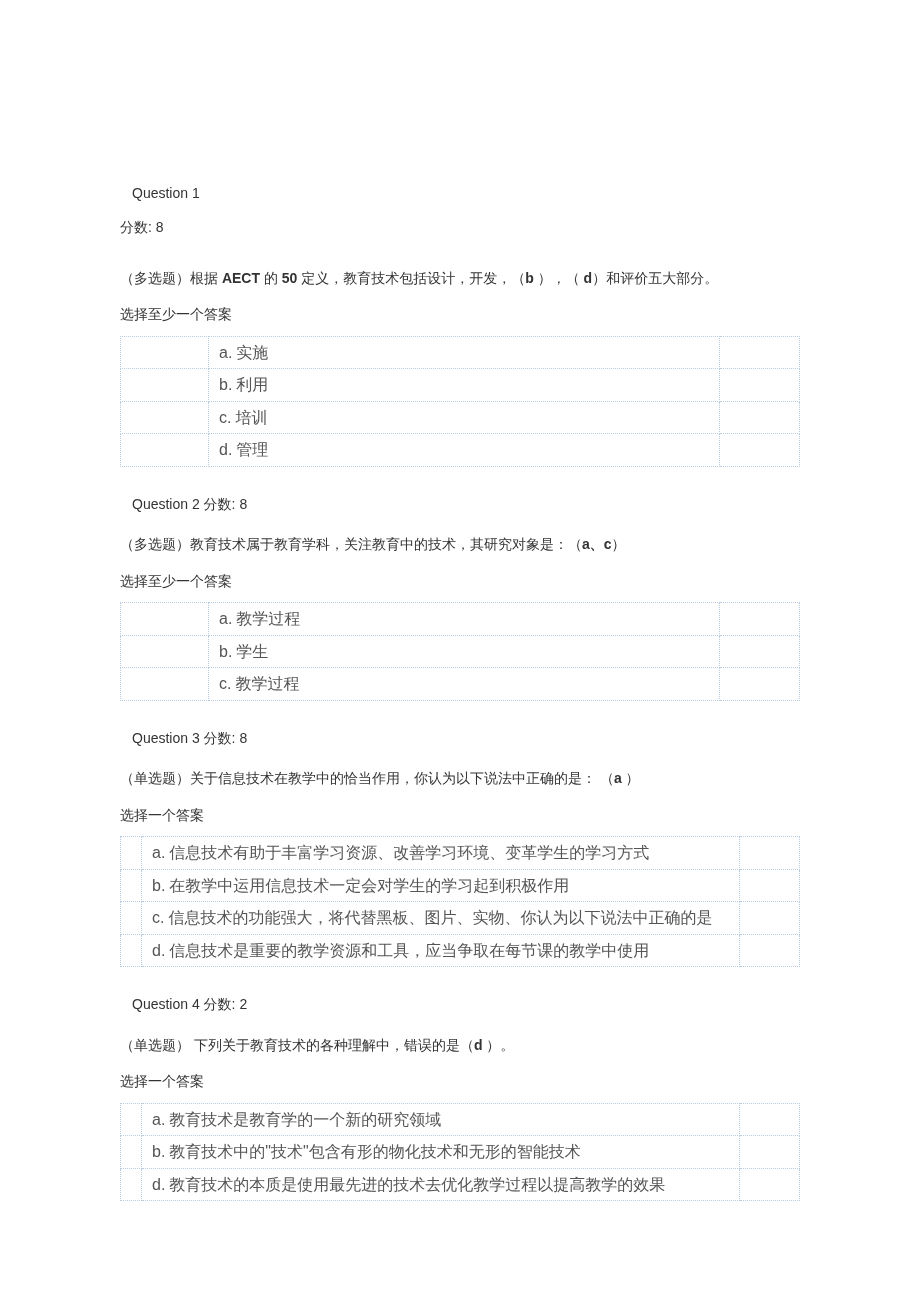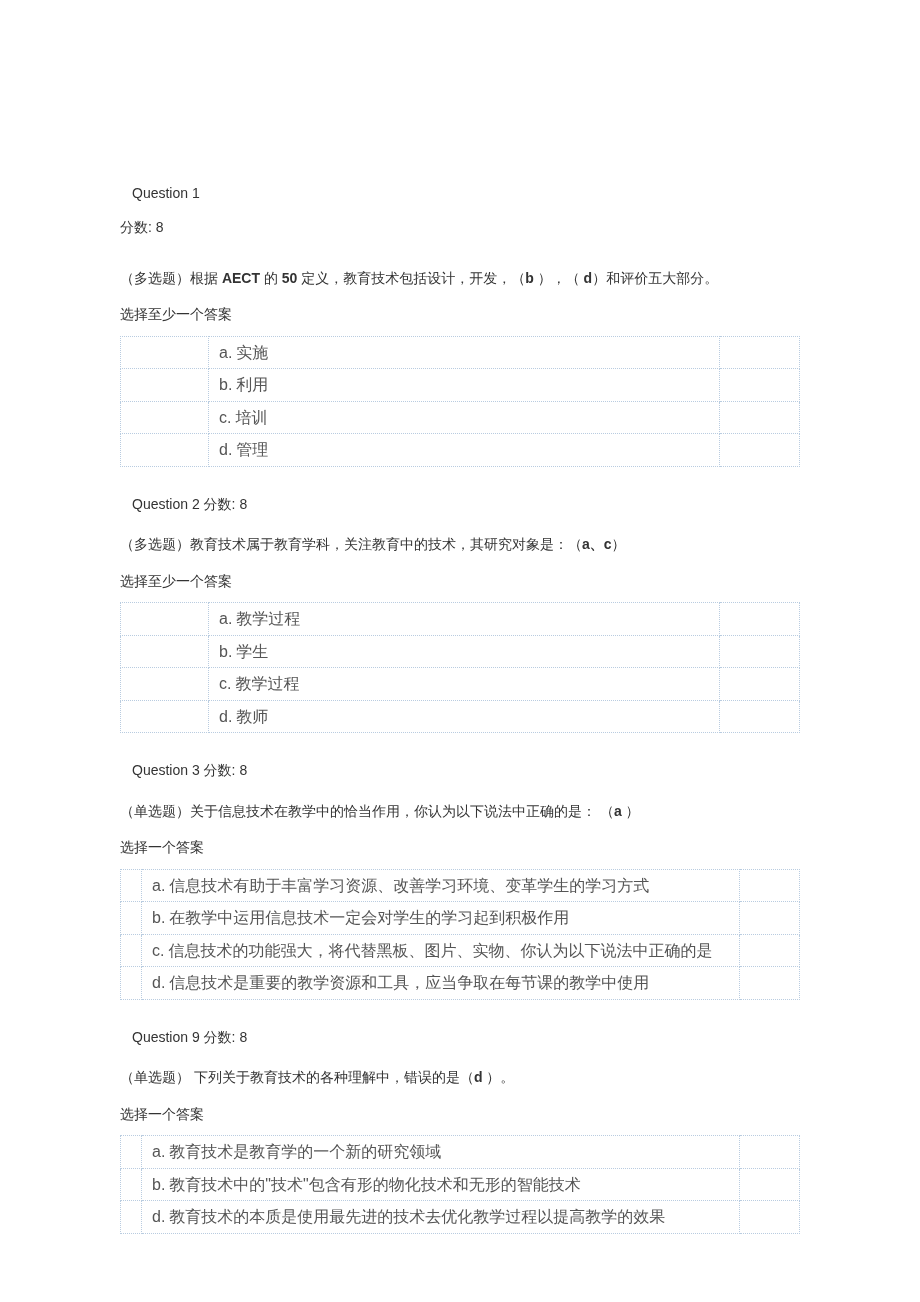--- a/index.html
+++ b/index.html
@@ -93,25 +93,20 @@
   <tr>
         <td class="lead"></td>
         <td><span class="opt-letter">b.</span><span>学生</span></td>
         <td class="tail"></td>
       </tr>
   <tr>
         <td class="lead"></td>
         <td><span class="opt-letter">c.</span><span>教学过程</span></td>
         <td class="tail"></td>
       </tr>
-  <tr>
-        <td class="lead"></td>
-        <td><span class="opt-letter">d.</span><span>教师</span></td>
-        <td class="tail"></td>
-      </tr>
 </tbody>
   </table>
 
 <div class="qheader-inline">Question 3 分数: 8</div>
 <div class="stem">
   <span>（单选题）关于信息技术在教学中的恰当作用，你认为以下说法中正确的是：  （</span><span class="bold">a</span><span> ）</span>
 </div>
 <div class="instr">选择一个答案</div>
 
 <table class="opt-table-c">
@@ -132,21 +127,21 @@
         <td class="tail"></td>
       </tr>
   <tr>
         <td class="lead"></td>
         <td><span class="opt-letter">d.</span><span>信息技术是重要的教学资源和工具，应当争取在每节课的教学中使用</span></td>
         <td class="tail"></td>
       </tr>
 </tbody>
   </table>
 
-<div class="qheader-inline">Question 9 分数: 8</div>
+<div class="qheader-inline">Question 4 分数: 2</div>
 <div class="stem">
   <span>（单选题）  下列关于教育技术的各种理解中，错误的是（</span><span class="bold">d</span><span> ）。</span>
 </div>
 <div class="instr">选择一个答案</div>
 
 <table class="opt-table-d">
   <tbody>
       <tr>
         <td class="lead"></td>
         <td><span class="opt-letter">a.</span><span>教育技术是教育学的一个新的研究领域</span></td>

